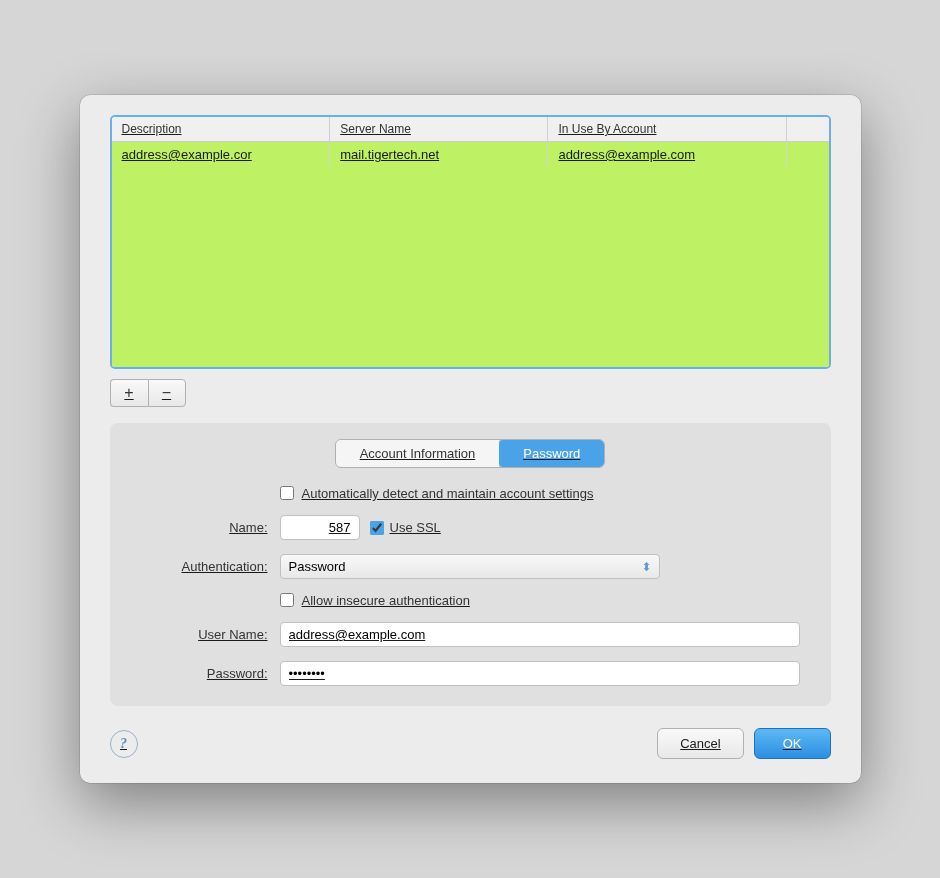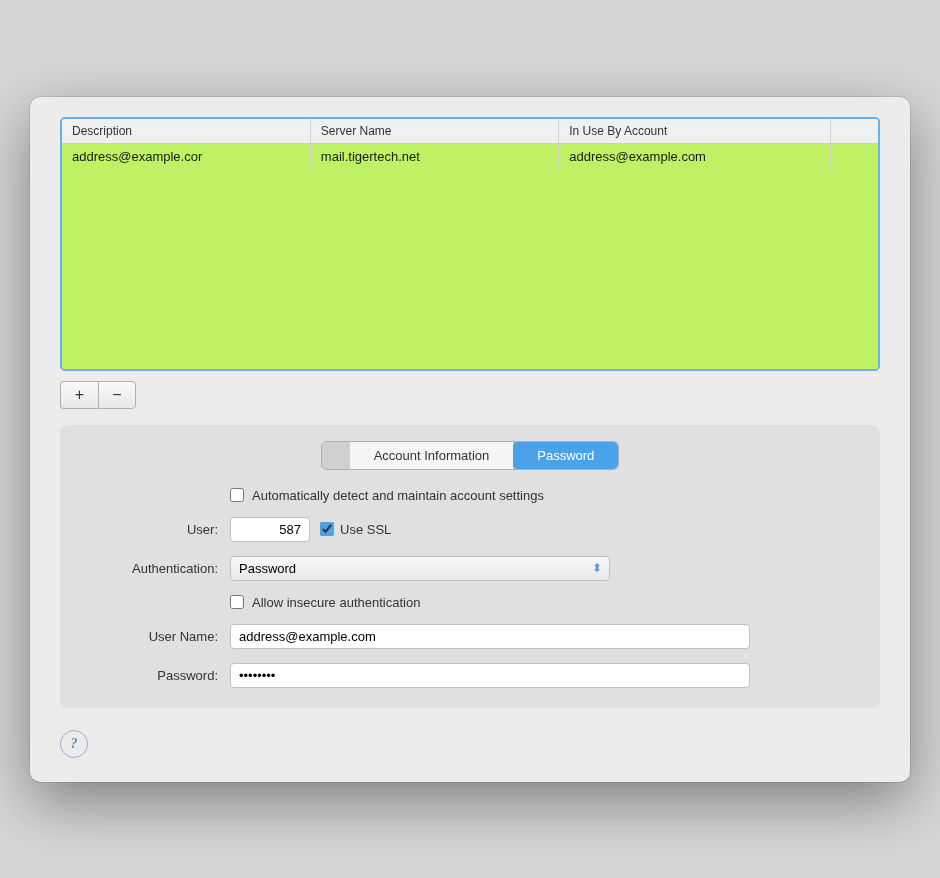--- a/index.html
+++ b/index.html
@@ -13,22 +13,23 @@
       justify-content: center;
       min-height: 100vh;
       width: 940px;
       height: 878px;
     }
 
     .dialog {
       background: #ececec;
       border-radius: 10px;
       box-shadow: 0 20px 60px rgba(0,0,0,0.4), 0 0 0 0.5px rgba(0,0,0,0.2);
-      width: 880px;
+      width: 781px;
       padding: 20px 30px 24px 30px;
+      text-decoration: underline;
     }
 
     
     .server-list-container {
       background: #fff;
       border: 2px solid #6ab0e8;
       border-radius: 5px;
       overflow: hidden;
       margin-bottom: 10px;
     }
@@ -128,21 +129,20 @@
       justify-content: center;
       margin-bottom: 18px;
     }
 
     .tab-group {
       display: flex;
       border: 1px solid #b0b0b0;
       border-radius: 6px;
       overflow: hidden;
       background: #d0d0d0;
-      padding-left: 28px;
     }
 
     .tab-btn {
       padding: 6px 24px;
       font-size: 13px;
       cursor: pointer;
       border: none;
       background: transparent;
       color: #333;
       font-family: inherit;
@@ -364,21 +364,21 @@
     </div>
 
     <div class="form-section">
 
       <div class="checkbox-row">
         <input type="checkbox" class="checkbox-input" style="">
         <label class="checkbox-label">Automatically detect and maintain account settings</label>
       </div>
 
       <div class="form-row">
-        <span class="form-label">User:</span>
+        <span class="form-label">Name:</span>
         <div class="form-control-group">
           <input type="text" class="text-input input-port" value="587" style="">
           <div class="ssl-check-group">
             <input type="checkbox" class="ssl-checkbox" checked="" style="">
             <label class="checkbox-label">Use SSL</label>
           </div>
         </div>
       </div>
 
       <div class="form-row">
@@ -414,15 +414,19 @@
         <div class="form-control-group">
           <input type="password" class="text-input input-wide" value="password" style="">
         </div>
       </div>
 
     </div>
   </div>
 
   <div class="bottom-bar">
     <button class="help-btn">?</button>
+    <div class="action-buttons">
+      <button class="btn-cancel">Cancel</button>
+      <button class="btn-ok">OK</button>
+    </div>
   </div>
 
 </div>
 
 </body></html>

